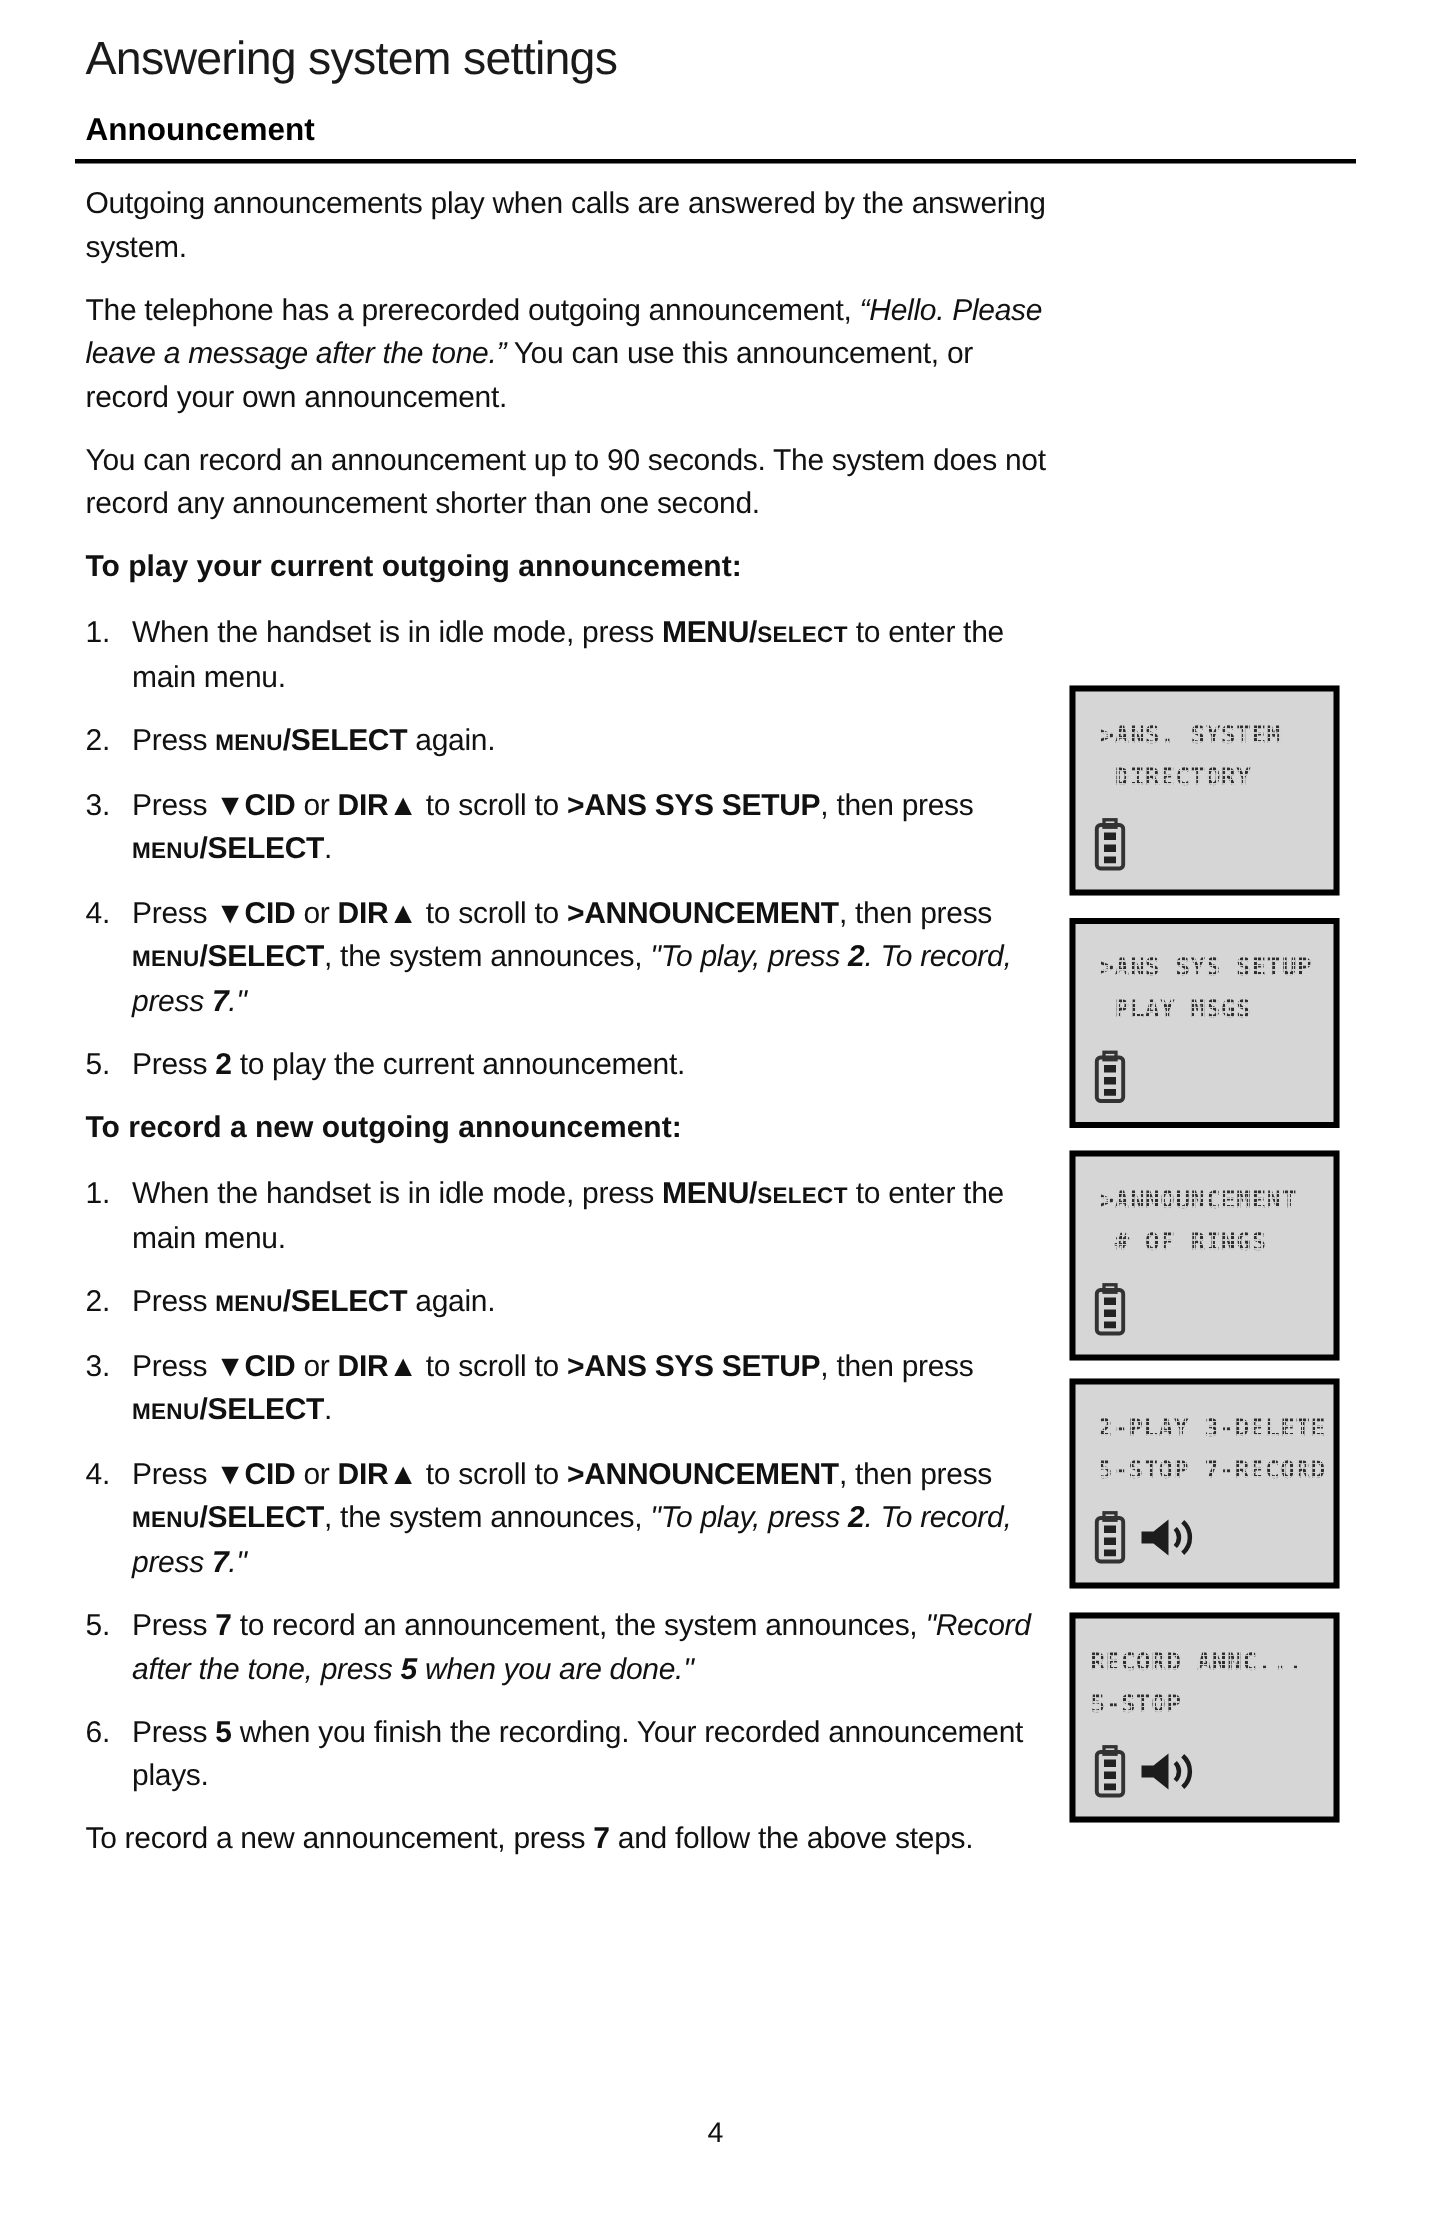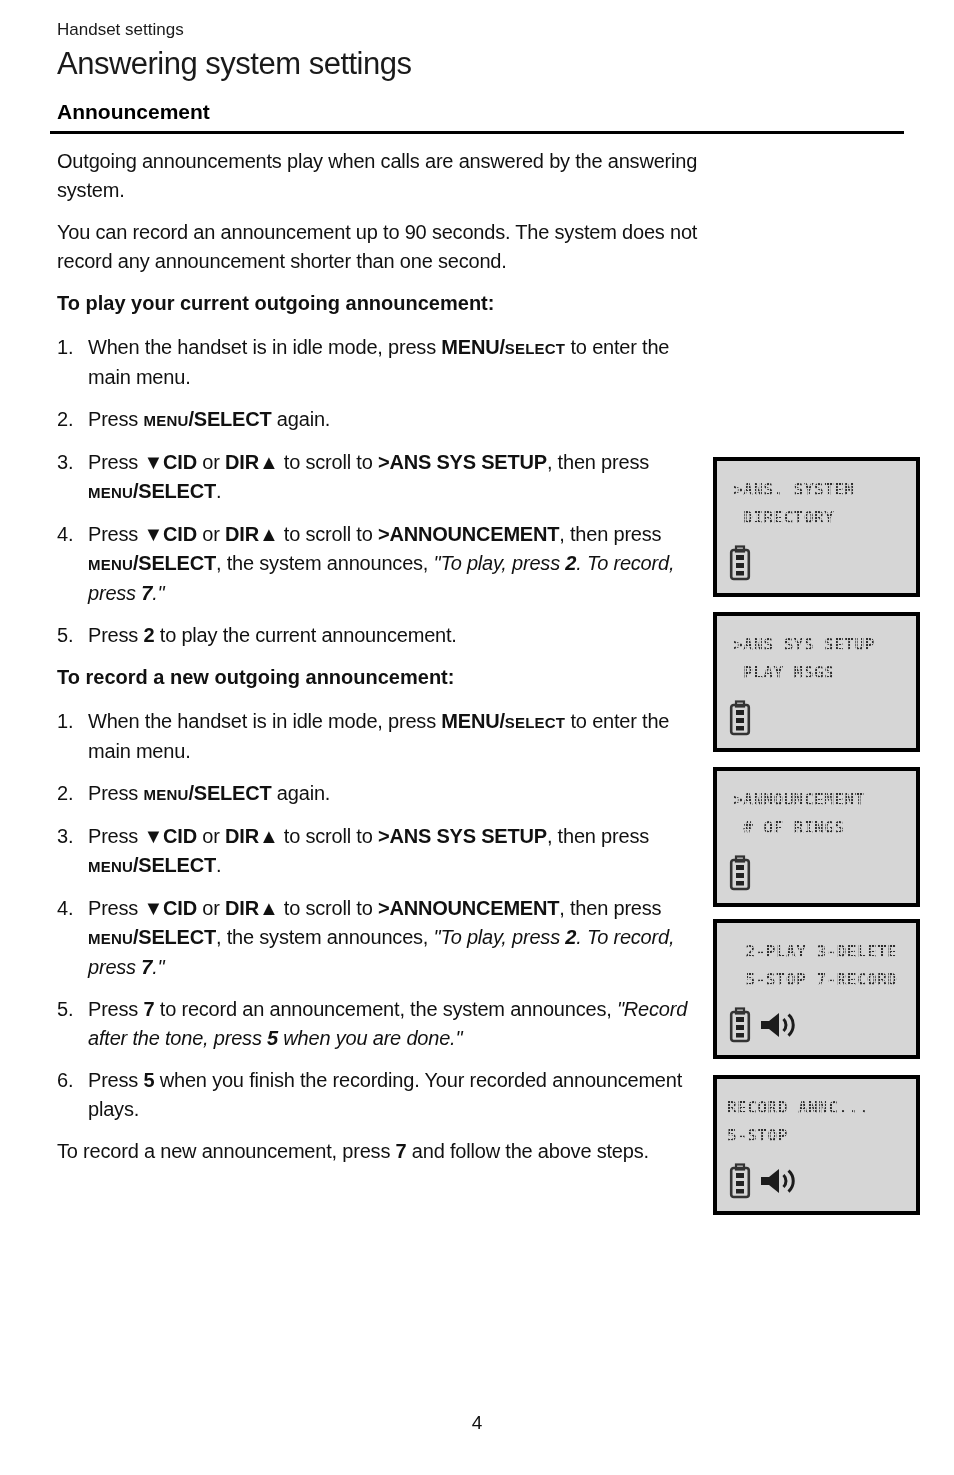--- a/index.html
+++ b/index.html
@@ -16,21 +16,21 @@
   .step{display:flex;margin:0 0 13px 0;font-size:20px;line-height:29px;letter-spacing:-0.2px;}
   .step-num{flex:none;width:31px;}
   .step-body{flex:1;}
   .seg-b{font-weight:700;}
   .seg-i{font-style:italic;}
   .seg-bi{font-weight:700;font-style:italic;}
   .seg-sc{font-weight:700;font-size:15px;letter-spacing:0.2px;}
   .closing{margin-top:2px;}
   .page-num{position:absolute;left:0;right:0;top:1412px;text-align:center;font-size:19px;color:#111;}
   
-  .lcd{position:absolute;left:713px;width:207px;height:140px;box-sizing:border-box;
+  .lcd{position:absolute;left:713px;width:180px;height:140px;box-sizing:border-box;
        border:4px solid #000;background:#d6d6d6;padding-top:15px;}
   .lcd-lines{padding-left:10px;}
   .lcd.indent .lcd-lines{padding-left:16px;}
   .lcd-line{font-family:"DejaVu Sans Mono",monospace;font-weight:700;font-size:16px;
             letter-spacing:0.5px;line-height:28px;white-space:pre;color:#3a3a3a;}
   @supports ((-webkit-background-clip:text) or (background-clip:text)){
     .lcd-line{
       color:transparent;
       background-color:#2e2e2e;
       background-image:
@@ -39,26 +39,26 @@
       -webkit-background-clip:text;background-clip:text;
     }
   }
   .lcd-icons{display:flex;align-items:center;gap:9px;margin-top:12px;padding-left:12px;height:38px;}
   .lcd-icons span{display:inline-flex;}
 </style>
 </head>
 <body>
 
 <div class="content">
-  <div class="eyebrow">Handset settings</div>
   <h1 class="title">Answering system settings</h1>
   <h2 class="section-head">Announcement</h2>
   <hr class="rule">
   <div id="intro">
       <p class="para"><span>Outgoing announcements play when calls are answered by the answering system.</span></p>
+      <p class="para"><span>The telephone has a prerecorded outgoing announcement, </span><span class="seg-i">“Hello. Please leave a message after the tone.”</span><span> You can use this announcement, or record your own announcement.</span></p>
       <p class="para"><span>You can record an announcement up to 90 seconds. The system does not record any announcement shorter than one second.</span></p>
     </div>
   <div id="sections">
       <h3 class="subhead">To play your current outgoing announcement:</h3>
       <div class="steps">
         <div class="step">
           <span class="step-num">1.</span>
           <span class="step-body"><span>When the handset is in idle mode, press </span><span class="seg-b">MENU/</span><span class="seg-sc">SELECT</span><span> to enter the main menu.</span></span>
         </div>
         <div class="step">

